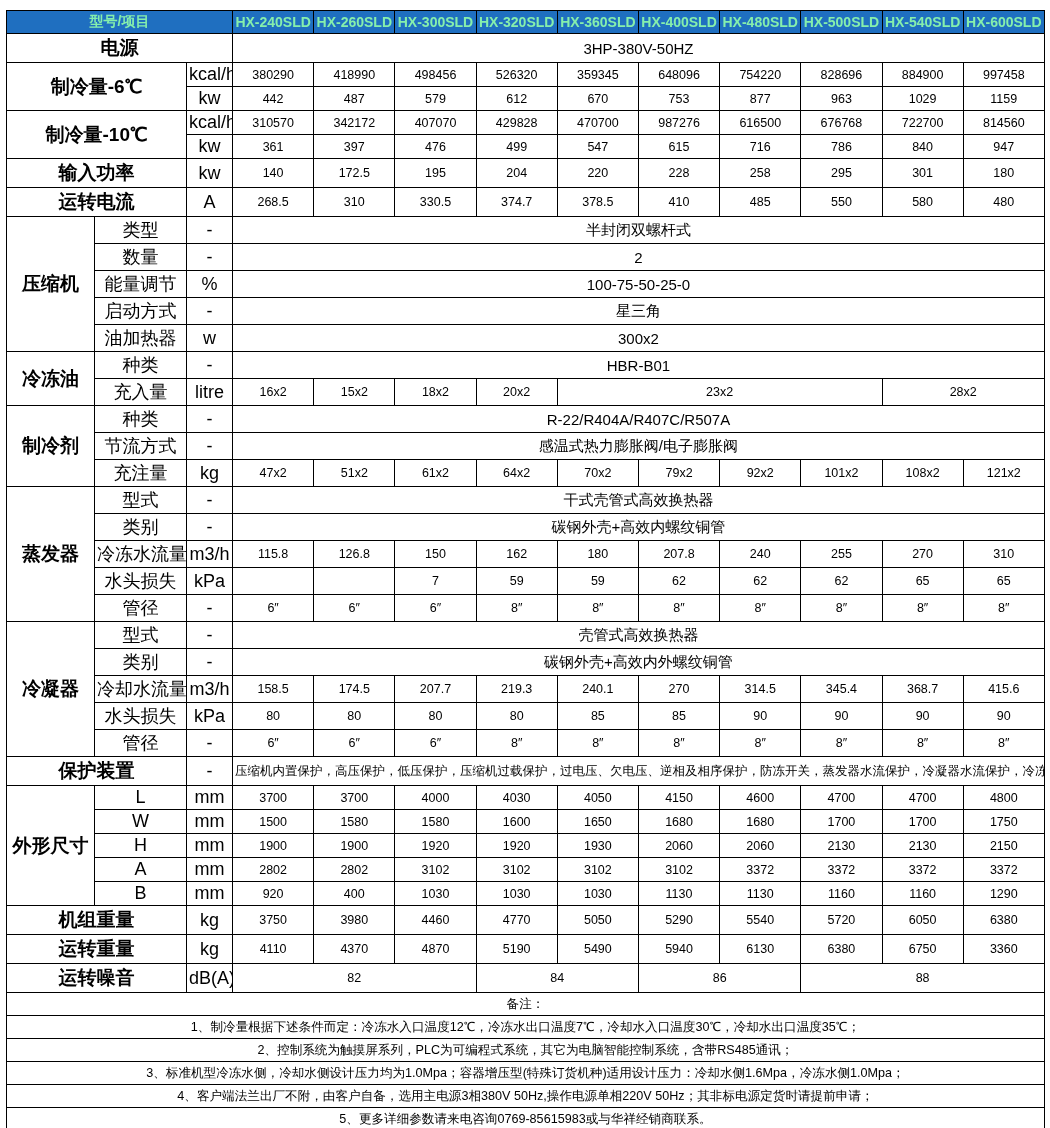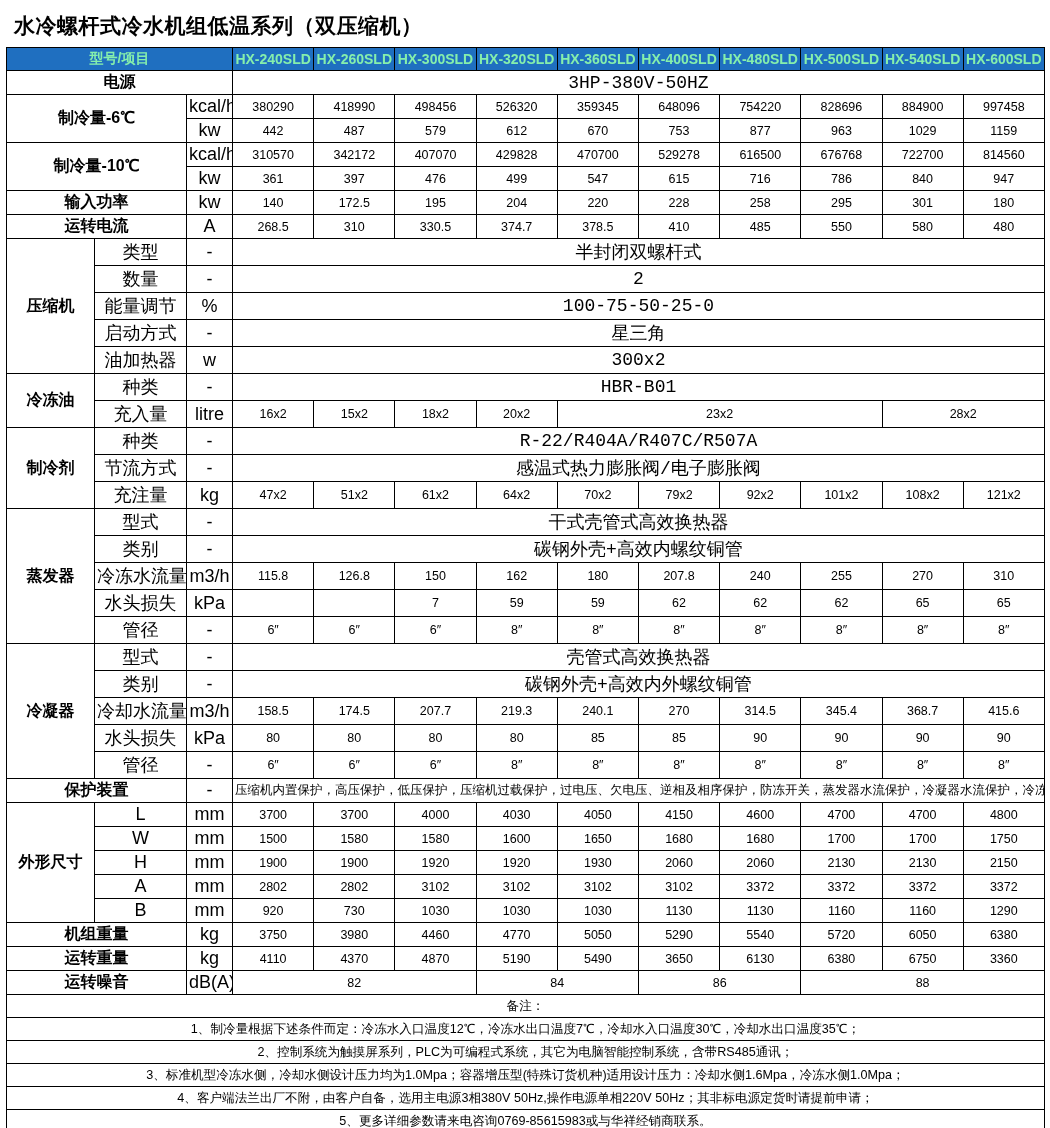--- a/index.html
+++ b/index.html
@@ -41,31 +41,30 @@
   }
   .hdr {
     background: #1f6fc0;
     color: #86efac;
     font-weight: bold;
     font-size: 14px;
     height: 27px;
   }
   .rowlabel {
     font-weight: bold;
-    font-size: 16px;
+    font-size: 19px;
   }
   .sublabel {
     font-size: 18px;
   }
   .unit {
     font-size: 18px;
   }
   .wide-text {
-    font-size: 18px;
-    font-family: Liberation Mono, monospace;
+    font-size: 15px;
   }
   .protect-cell {
     text-align: left;
     white-space: normal;
     font-size: 12.5px;
     line-height: 1.5;
     padding: 3px 5px;
   }
   .note-row td {
     text-align: left;
@@ -79,21 +78,20 @@
   col.c-lbl1 { width: 88px; }
   col.c-lbl2 { width: 92px; }
   col.c-unit { width: 46px; }
   col.c-data { width: 81.2px; }
 </style>
 </head>
 <body>
 
 <div class="page">
 
-  <div class="doc-title">水冷螺杆式冷水机组低温系列（双压缩机）</div>
 
   <table class="spec">
     <colgroup>
       <col class="c-lbl1">
         <col class="c-lbl2">
         <col class="c-unit">
       <col class="c-data">
         <col class="c-data">
         <col class="c-data">
         <col class="c-data">
@@ -154,21 +152,21 @@
       </tr>
 
       <tr>
         <td class="rowlabel" rowspan="2" colspan="2">制冷量-10℃</td>
         <td class="unit">kcal/h</td>
         <td>310570</td>
         <td>342172</td>
         <td>407070</td>
         <td>429828</td>
         <td>470700</td>
-        <td>529278</td>
+        <td>987276</td>
         <td>616500</td>
         <td>676768</td>
         <td>722700</td>
         <td>814560</td>
       </tr>
       <tr>
         <td class="unit">kw</td>
         <td>361</td>
         <td>397</td>
         <td>476</td>
@@ -449,21 +447,21 @@
         <td>3102</td>
         <td>3372</td>
         <td>3372</td>
         <td>3372</td>
         <td>3372</td>
       </tr>
       <tr>
         <td class="sublabel">B</td>
         <td class="unit">mm</td>
         <td>920</td>
-        <td>730</td>
+        <td>400</td>
         <td>1030</td>
         <td>1030</td>
         <td>1030</td>
         <td>1130</td>
         <td>1130</td>
         <td>1160</td>
         <td>1160</td>
         <td>1290</td>
       </tr>
 
@@ -483,21 +481,21 @@
       </tr>
 
       <tr>
         <td class="rowlabel" colspan="2">运转重量</td>
         <td class="unit">kg</td>
         <td>4110</td>
         <td>4370</td>
         <td>4870</td>
         <td>5190</td>
         <td>5490</td>
-        <td>3650</td>
+        <td>5940</td>
         <td>6130</td>
         <td>6380</td>
         <td>6750</td>
         <td>3360</td>
       </tr>
 
       <tr>
         <td class="rowlabel" colspan="2">运转噪音</td>
         <td class="unit">dB(A)</td>
         <td colspan="3">82</td>

